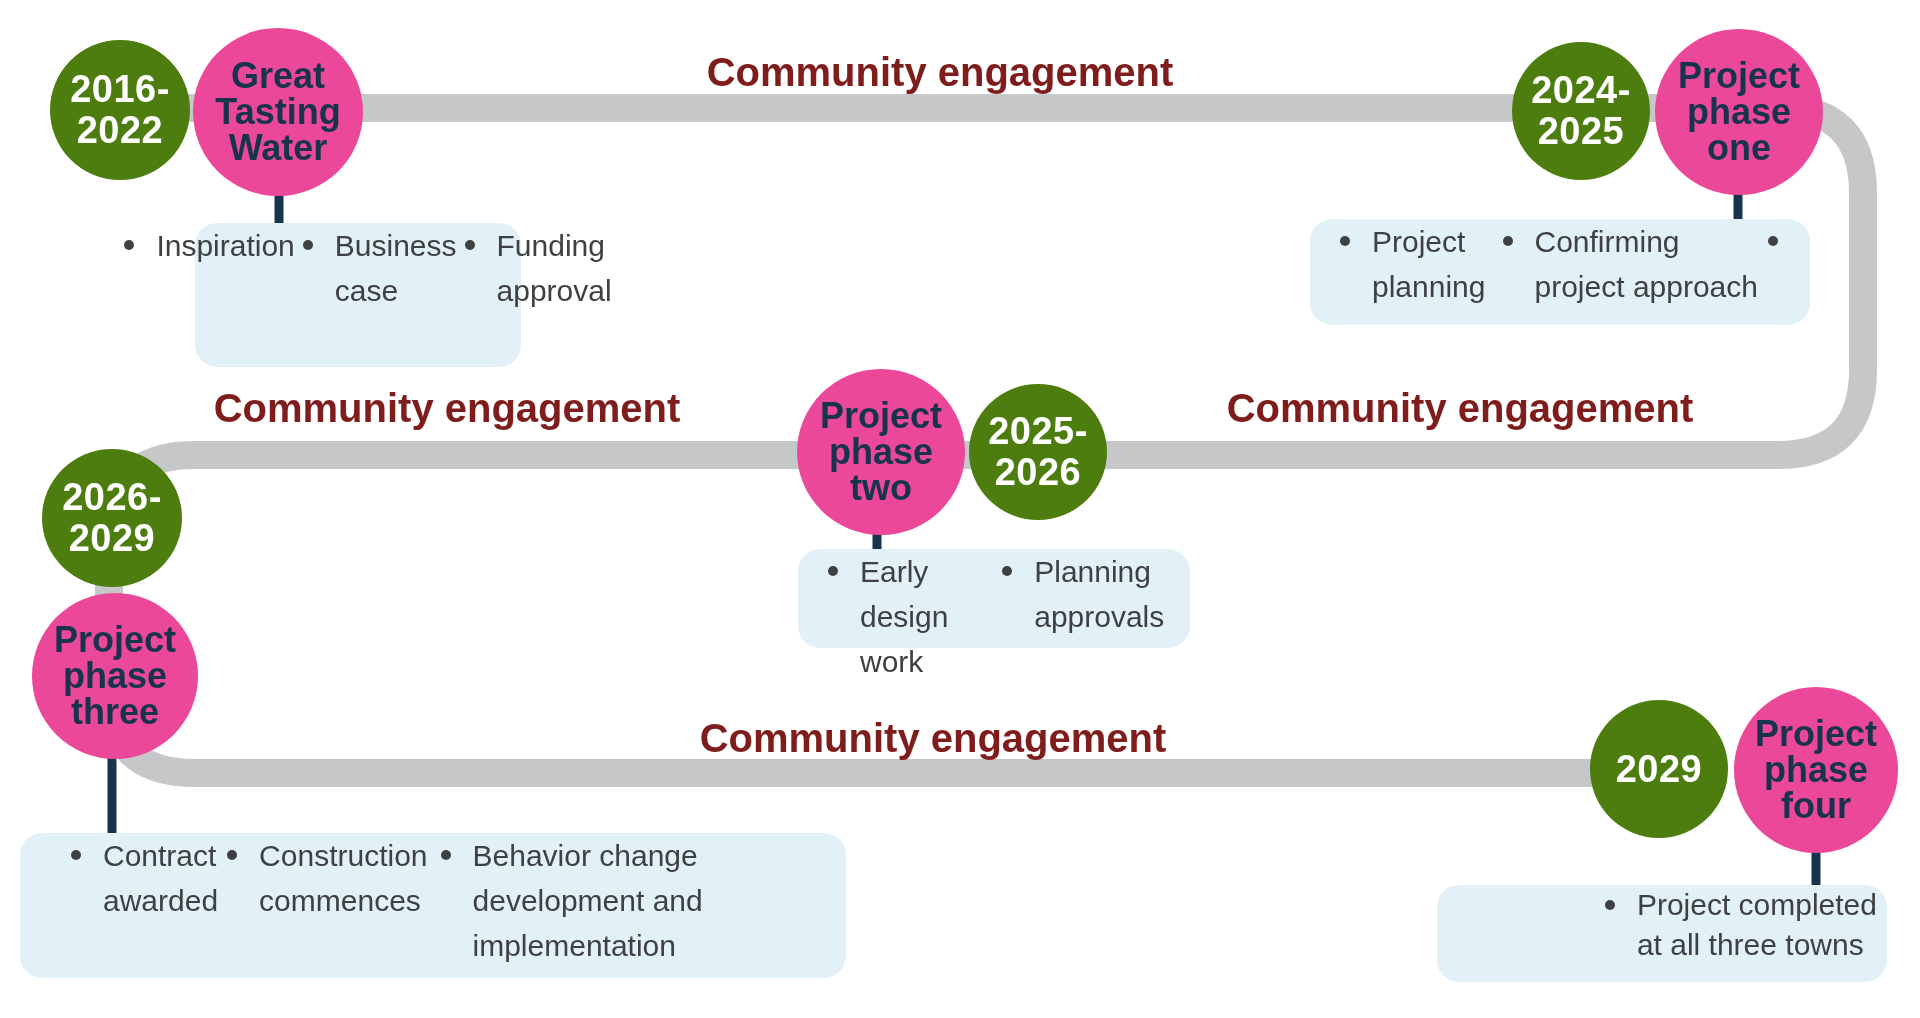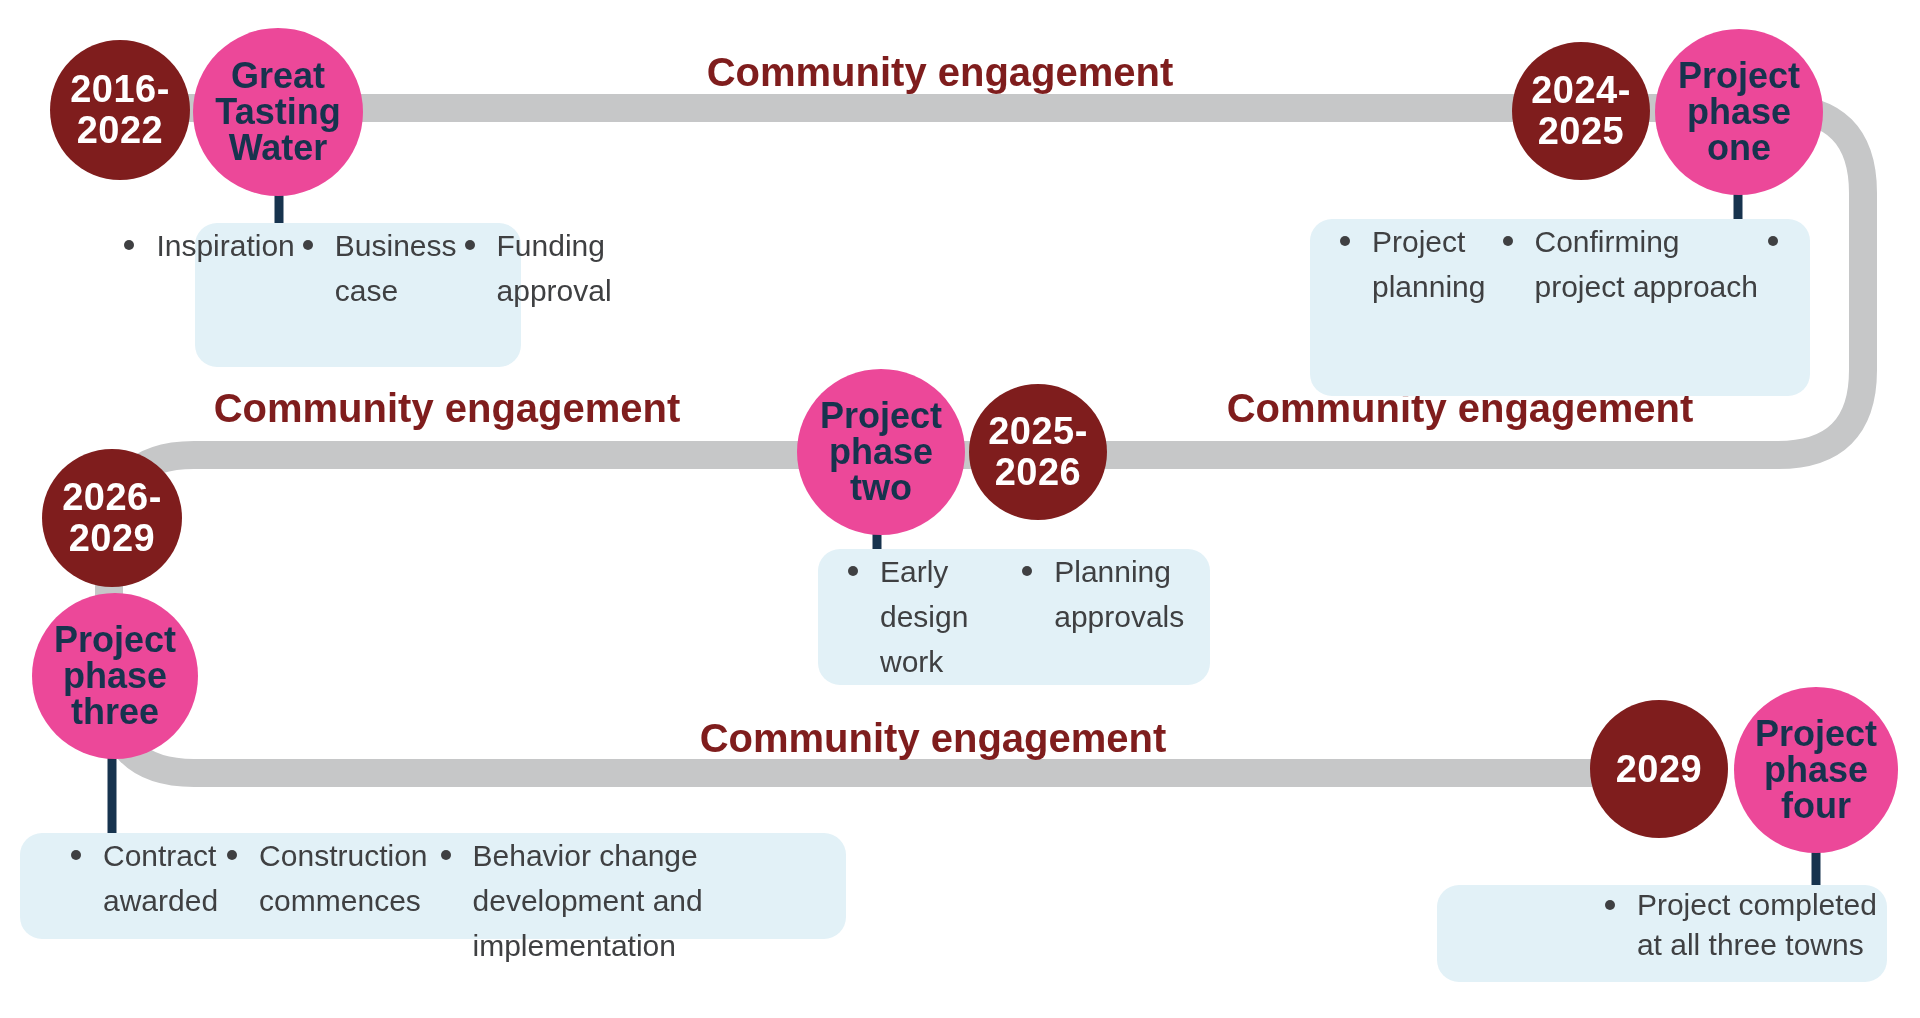--- a/index.html
+++ b/index.html
@@ -12,21 +12,21 @@
   }
   .track-svg{position:absolute;left:0;top:0;width:1920px;height:1018px;}
   .track{fill:none;stroke:#c6c7c8;stroke-width:28;}
   .connector{stroke:#17334e;stroke-width:9;}
   .circle{
     position:absolute;border-radius:50%;
     display:flex;align-items:center;justify-content:center;
     text-align:center;white-space:pre-line;
     font-weight:bold;
   }
-  .circle.navy{background:#7f1d1d;color:#ffffff;font-size:38px;line-height:41px;letter-spacing:.5px;}
+  .circle.navy{background:#4d7c0f;color:#ffffff;font-size:38px;line-height:41px;letter-spacing:.5px;}
   .circle.cyan{background:#ec4899;color:#17334e;font-size:36px;line-height:36px;}
   .engage-label{
     position:absolute;transform:translateX(-50%);
     color:#7f1d1d;font-weight:bold;font-size:40px;line-height:44px;white-space:nowrap;
   }
   .bullet-box{
     position:absolute;background:#e2f1f7;border-radius:22px;
     display:flex;flex-direction:row;justify-content:center;
     box-sizing:border-box;padding-left:22px;padding-right:10px;
   }
@@ -96,46 +96,46 @@
       <div class="bullet-row">
         <span class="dot"></span>
         <span class="bt">Business case</span>
       </div>
       <div class="bullet-row">
         <span class="dot"></span>
         <span class="bt">Funding approval</span>
       </div>
     </div>
 
-  <div class="bullet-box" style="left:1310px;top:219px;width:500px;height:177px;">
+  <div class="bullet-box" style="left:1310px;top:219px;width:500px;height:106px;">
       <div class="bullet-row">
         <span class="dot"></span>
         <span class="bt">Project planning</span>
       </div>
       <div class="bullet-row">
         <span class="dot"></span>
         <span class="bt">Confirming project approach</span>
       </div>
       <div class="bullet-row">
         <span class="dot"></span>
       </div>
     </div>
 
-  <div class="bullet-box" style="left:818px;top:549px;width:392px;height:136px;">
+  <div class="bullet-box" style="left:798px;top:549px;width:392px;height:99px;">
       <div class="bullet-row">
         <span class="dot"></span>
         <span class="bt">Early design work</span>
       </div>
       <div class="bullet-row">
         <span class="dot"></span>
         <span class="bt">Planning approvals</span>
       </div>
     </div>
 
-  <div class="bullet-box" style="left:20px;top:833px;width:826px;height:106px;padding-left:43px;">
+  <div class="bullet-box" style="left:20px;top:833px;width:826px;height:145px;padding-left:43px;">
       <div class="bullet-row">
         <span class="dot"></span>
         <span class="bt">Contract awarded</span>
       </div>
       <div class="bullet-row">
         <span class="dot"></span>
         <span class="bt">Construction commences</span>
       </div>
       <div class="bullet-row">
         <span class="dot"></span>

